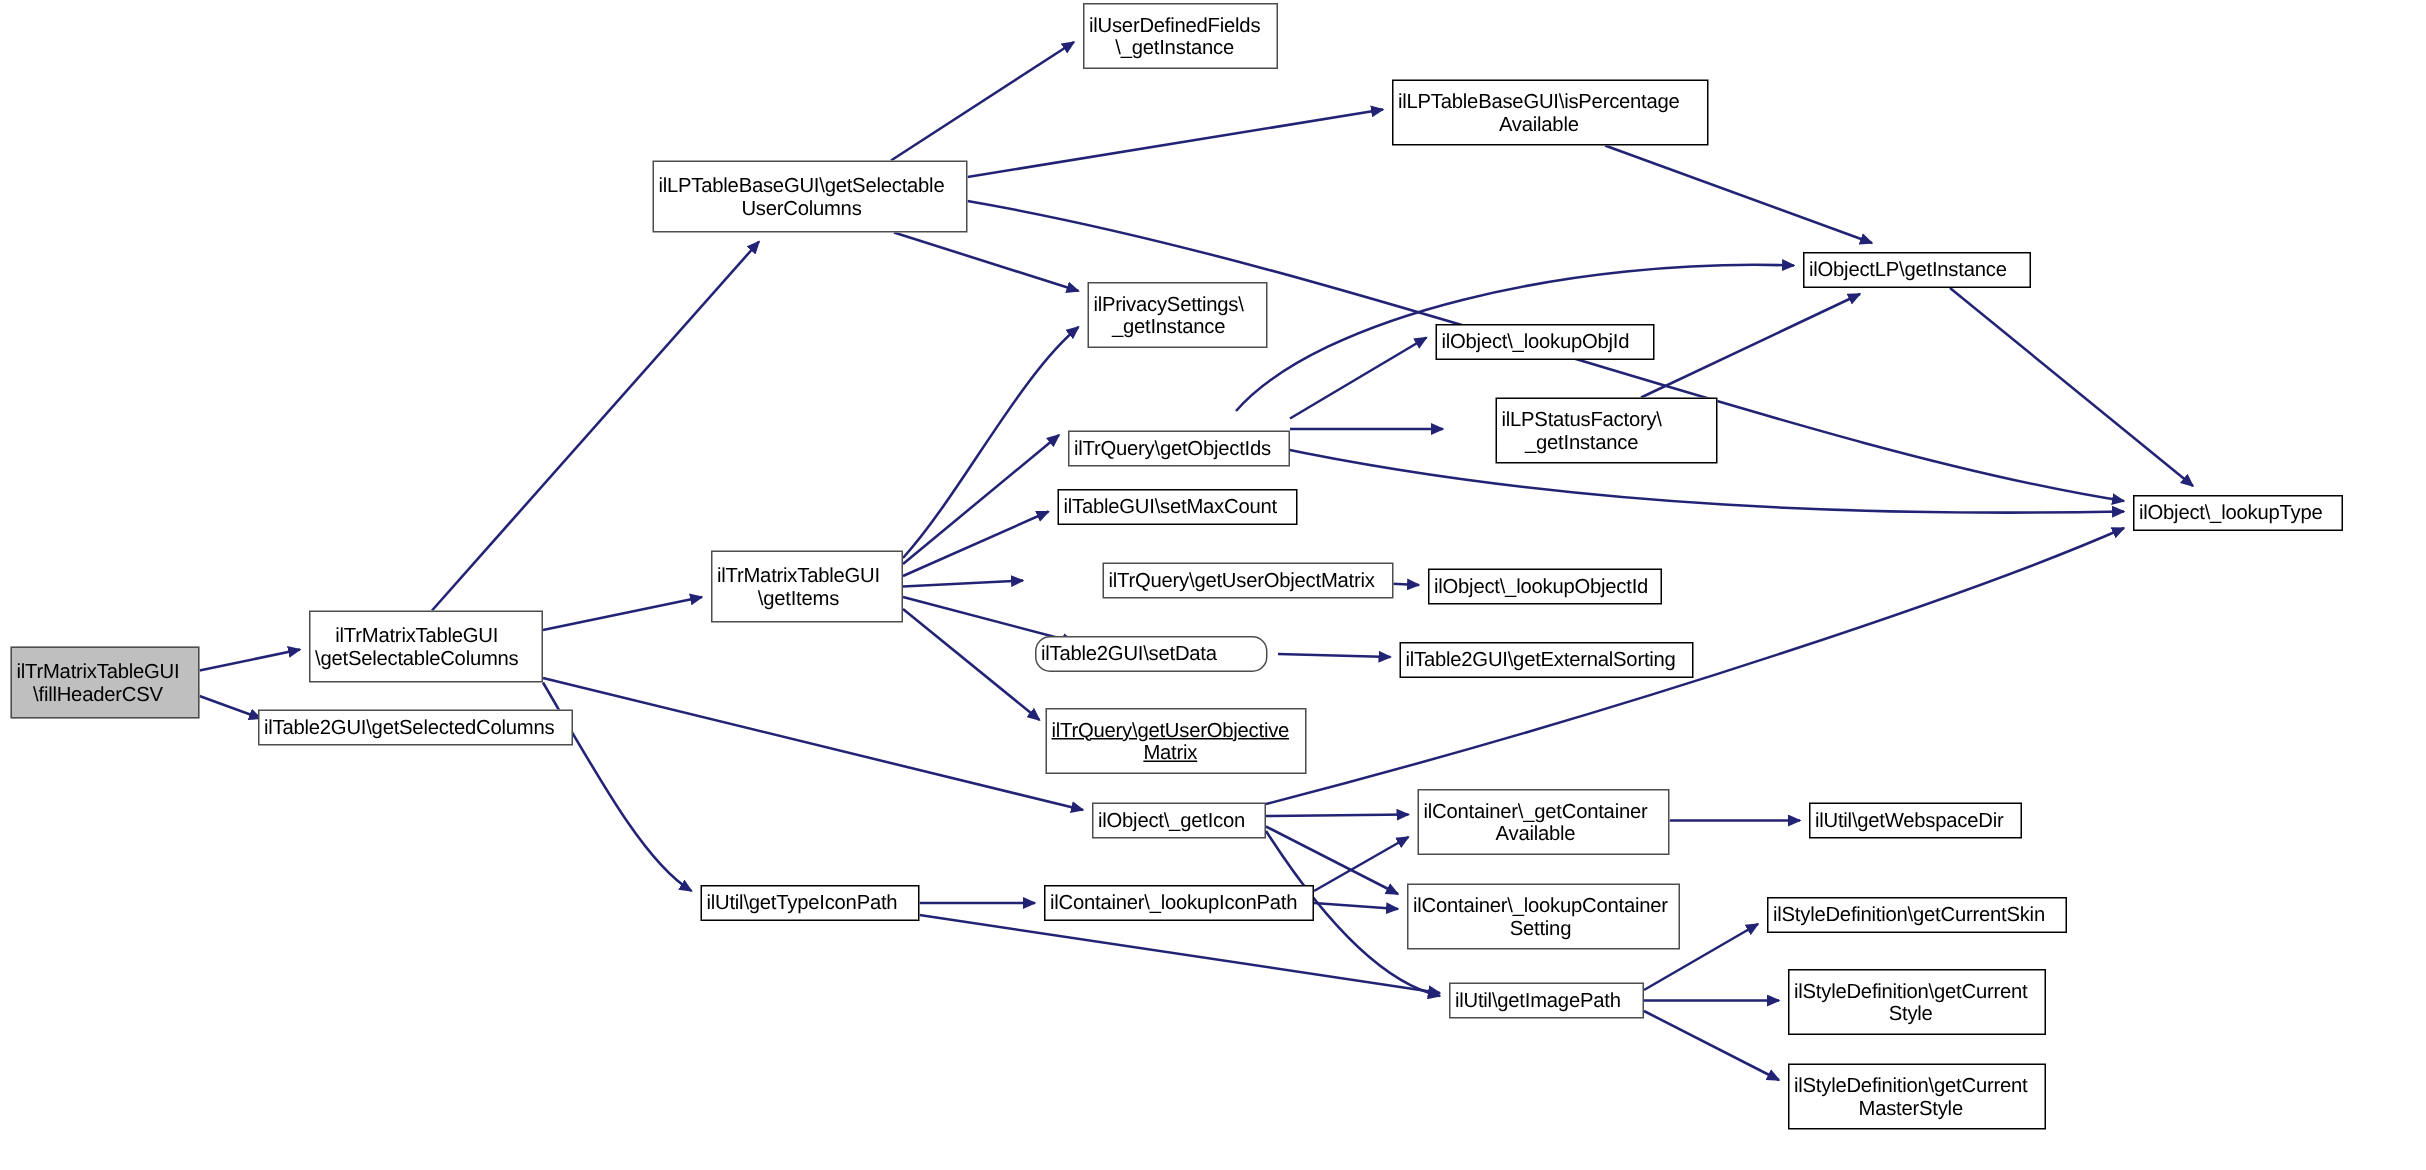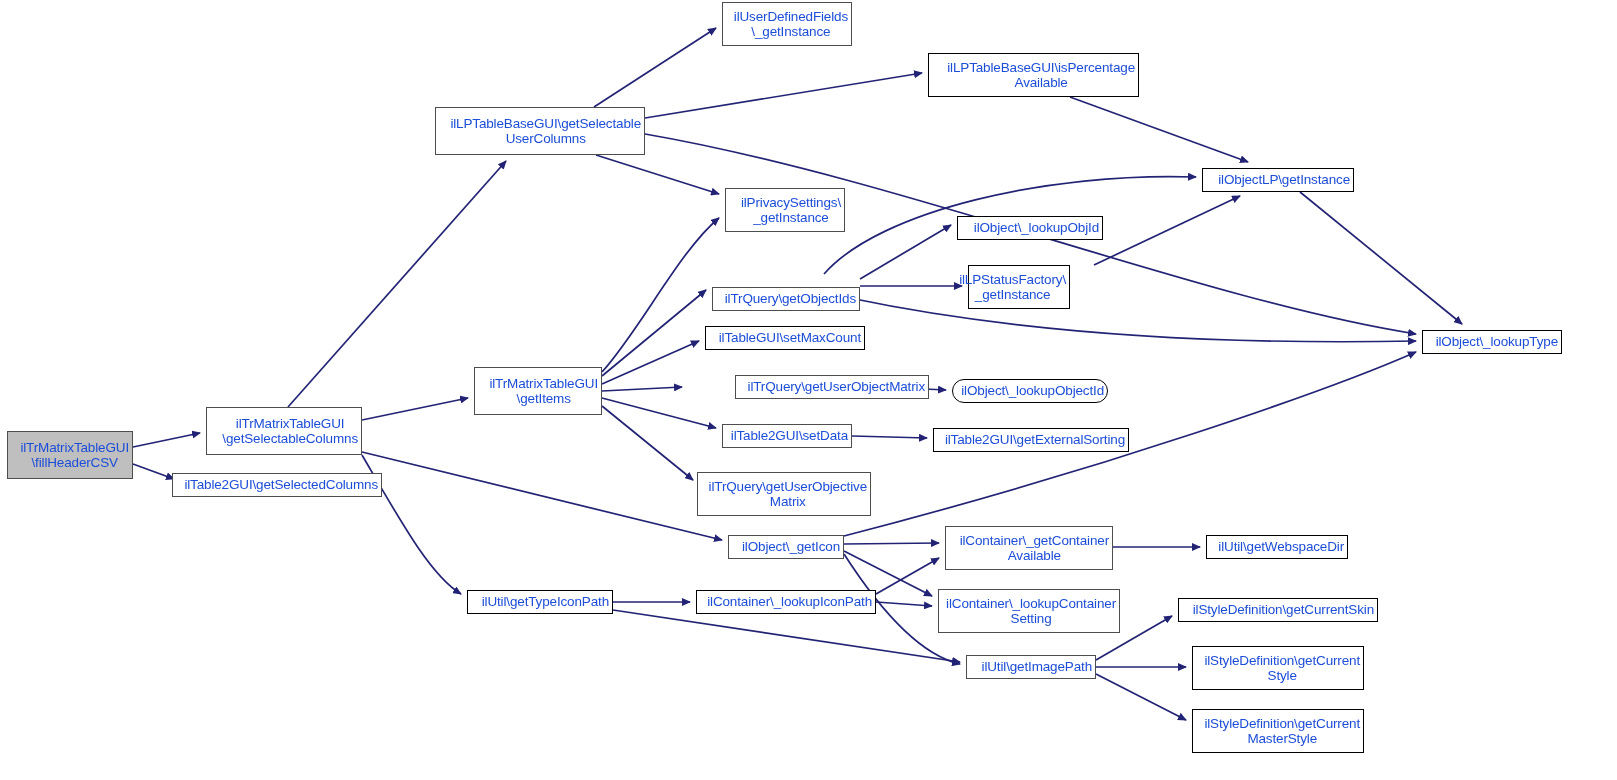--- a/index.html
+++ b/index.html
@@ -1,21 +1,21 @@
 <!DOCTYPE html>
 <html><head>
 <meta charset="utf-8">
 <style>
   html,body{margin:0;padding:0;background:#ffffff;}
   #canvas{position:relative;width:1617px;height:780px;background:#ffffff;
           font-family:"Liberation Sans","DejaVu Sans",sans-serif;overflow:hidden;}
   svg.edges{position:absolute;left:0;top:0;width:1617px;height:780px;}
   .node{position:absolute;box-sizing:border-box;display:flex;align-items:center;
-        justify-content:flex-end;text-align:center;background:#ffffff;
-        border:1px solid #000000;color:#1d4ed8;font-size:13.5px;line-height:15.5px;
+        justify-content:flex-start;text-align:center;background:#ffffff;
+        border:1px solid #000000;color:#000000;font-size:13.5px;line-height:15.5px;
         letter-spacing:-0.15px;white-space:pre-line;padding:0 3px;}
   .node.thick{border:1.6px solid #4d4d4d;}
   .node.hl{background:#bfbfbf;border:1.6px solid #4d4d4d;}
 </style>
 </head>
 <body>
 
 <div id="canvas" style="background: rgb(255, 255, 255);">
   <svg class="edges" viewBox="0 0 1617 780" xmlns="http://www.w3.org/2000/svg">
     <defs>
@@ -74,30 +74,30 @@
       <div class="node thick" style="left: 722px; top: 2px; width: 130px; height: 44px;"><span>ilUserDefinedFields
 \_getInstance</span></div>
       <div class="node" style="left: 928px; top: 53px; width: 211px; height: 44px;"><span>ilLPTableBaseGUI\isPercentage
 Available</span></div>
       <div class="node thick" style="left: 725px; top: 188px; width: 120px; height: 44px;"><span>ilPrivacySettings\
 _getInstance</span></div>
       <div class="node thick" style="left: 474px; top: 367px; width: 128px; height: 48px;"><span>ilTrMatrixTableGUI
 \getItems</span></div>
       <div class="node thick" style="left: 712px; top: 287px; width: 148px; height: 24px;"><span>ilTrQuery\getObjectIds</span></div>
       <div class="node" style="left: 957px; top: 216px; width: 146px; height: 24px;"><span>ilObject\_lookupObjId</span></div>
-      <div class="node" style="left: 968px; top: 265px; width: 102px; height: 44px;"><span>ilLPStatusFactory\
+      <div class="node" style="left: 997px; top: 265px; width: 148px; height: 44px;"><span>ilLPStatusFactory\
 _getInstance</span></div>
       <div class="node" style="left: 1202px; top: 168px; width: 152px; height: 24px;"><span>ilObjectLP\getInstance</span></div>
       <div class="node" style="left: 1422px; top: 330px; width: 140px; height: 24px;"><span>ilObject\_lookupType</span></div>
       <div class="node" style="left: 705px; top: 326px; width: 160px; height: 24px;"><span>ilTableGUI\setMaxCount</span></div>
       <div class="node thick" style="left: 688px; top: 375px; width: 194px; height: 24px; margin-left: 47px;"><span>ilTrQuery\getUserObjectMatrix</span></div>
-      <div class="node" style="left: 952px; top: 379px; width: 156px; height: 24px; border-radius: 12px;"><span>ilObject\_lookupObjectId</span></div>
-      <div class="node thick" style="left: 722px; top: 424px; width: 130px; height: 24px;"><span>ilTable2GUI\setData</span></div>
+      <div class="node" style="left: 952px; top: 379px; width: 156px; height: 24px;"><span>ilObject\_lookupObjectId</span></div>
+      <div class="node thick" style="left: 690px; top: 424px; width: 155px; height: 24px; border-radius: 10px;"><span>ilTable2GUI\setData</span></div>
       <div class="node" style="left: 933px; top: 428px; width: 196px; height: 24px;"><span>ilTable2GUI\getExternalSorting</span></div>
-      <div class="node thick" style="left: 697px; top: 472px; width: 174px; height: 44px;"><span>ilTrQuery\getUserObjective
+      <div class="node thick" style="left: 697px; top: 472px; width: 174px; height: 44px; text-decoration: underline;"><span>ilTrQuery\getUserObjective
 Matrix</span></div>
       <div class="node thick" style="left: 728px; top: 535px; width: 116px; height: 24px;"><span>ilObject\_getIcon</span></div>
       <div class="node" style="left: 467px; top: 590px; width: 146px; height: 24px;"><span>ilUtil\getTypeIconPath</span></div>
       <div class="node" style="left: 696px; top: 590px; width: 180px; height: 24px;"><span>ilContainer\_lookupIconPath</span></div>
       <div class="node thick" style="left: 945px; top: 526px; width: 168px; height: 44px;"><span>ilContainer\_getContainer
 Available</span></div>
       <div class="node" style="left: 1206px; top: 535px; width: 142px; height: 24px;"><span>ilUtil\getWebspaceDir</span></div>
       <div class="node thick" style="left: 938px; top: 589px; width: 182px; height: 44px;"><span>ilContainer\_lookupContainer
 Setting</span></div>
       <div class="node thick" style="left: 966px; top: 655px; width: 130px; height: 24px;"><span>ilUtil\getImagePath</span></div>

